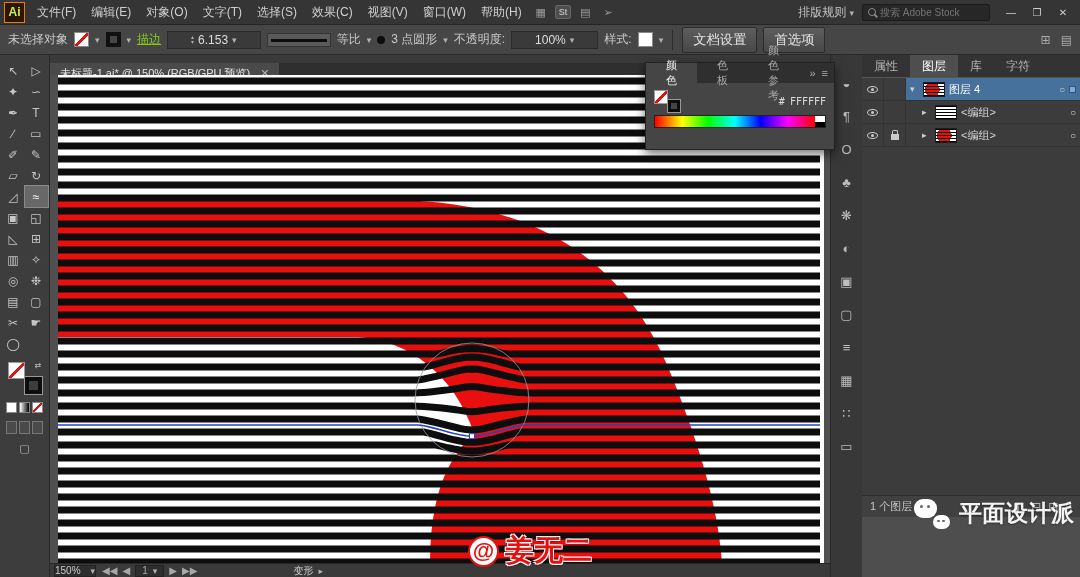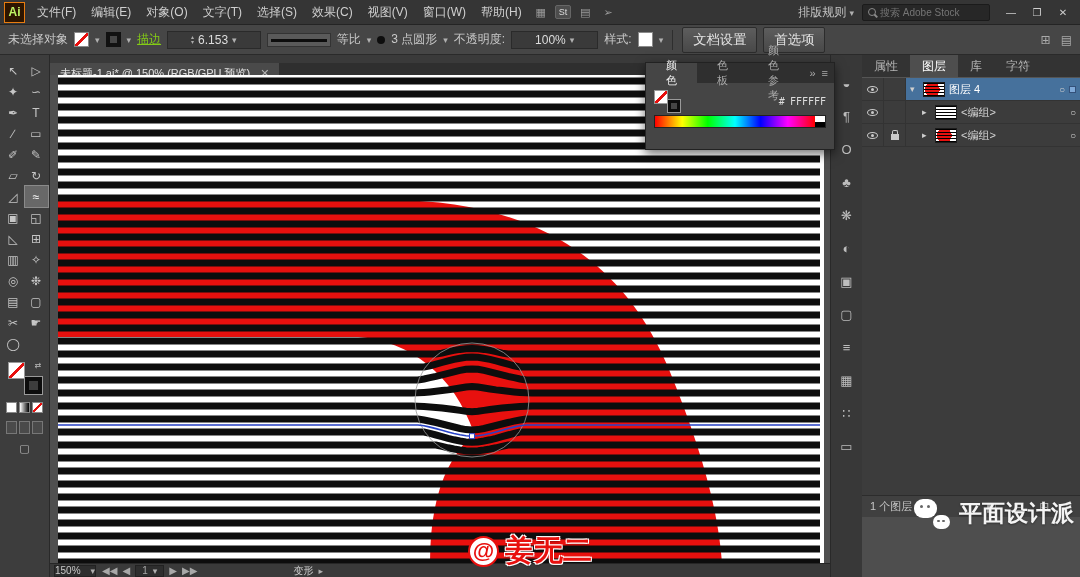--- a/index.html
+++ b/index.html
@@ -89,21 +89,21 @@
 .thumb{width:22px;height:15px;background:#fff;border:1px solid #1c1c1c;flex:none}
 .thumb.art{background-image:repeating-linear-gradient(180deg,#000 0 1px,transparent 1px 3px),radial-gradient(circle at 42% 50%,#e8100e 0 54%,transparent 55%);background-color:#fff}
 .thumb.lines{background-image:repeating-linear-gradient(180deg,#000 0 1px,transparent 1px 3px);background-color:#fff}
 .lname{flex:1;white-space:nowrap;overflow:hidden}
 .target{font-size:10px;color:#cfcfcf}
 .selchip{width:7px;height:7px;background:#7ea9d8;border:1px solid #34517a}
 .eye{display:inline-block;width:11px;height:7px;border:1px solid #c9c9c9;border-radius:50%;position:relative}
 .eye::after{content:"";position:absolute;left:3px;top:1px;width:3px;height:3px;background:#c9c9c9;border-radius:50%}
 .lockicon{display:inline-block;width:8px;height:6px;background:#c9c9c9;position:relative;top:2px}
 .lockicon::before{content:"";position:absolute;left:1px;top:-4px;width:4px;height:4px;border:1px solid #c9c9c9;border-bottom:none;border-radius:2px 2px 0 0}
-.layers-footer{height:22px;background:#404040;border-top:1px solid #2c2c2c;display:flex;align-items:center;font-size:11px;color:#c6c6c6;padding:0 8px;gap:16px}
+.layers-footer{height:22px;background:#404040;border-top:1px solid #2c2c2c;display:flex;align-items:center;font-size:11px;color:#c6c6c6;padding:0 8px;gap:7px}
 .lf-status{flex:1}
 .lf-icon{color:#b5b5b5;font-size:12px}
 .panel-void{flex:1;background:#4e4e4e}
 
 
 .color-panel{position:absolute;left:645px;top:62px;width:190px;height:88px;background:#454545;border:1px solid #222;box-shadow:0 4px 10px rgba(0,0,0,.55);z-index:40}
 .cp-header{height:20px;background:#2f2f2f;display:flex;align-items:stretch;font-size:11px}
 .cp-tab{padding:0 20px;display:flex;align-items:center;color:#a9a9a9}
 .cp-tab.active{background:#454545;color:#eee}
 .cp-hright{margin-left:auto;display:flex;align-items:center;gap:6px;padding:0 6px;color:#aaa}

